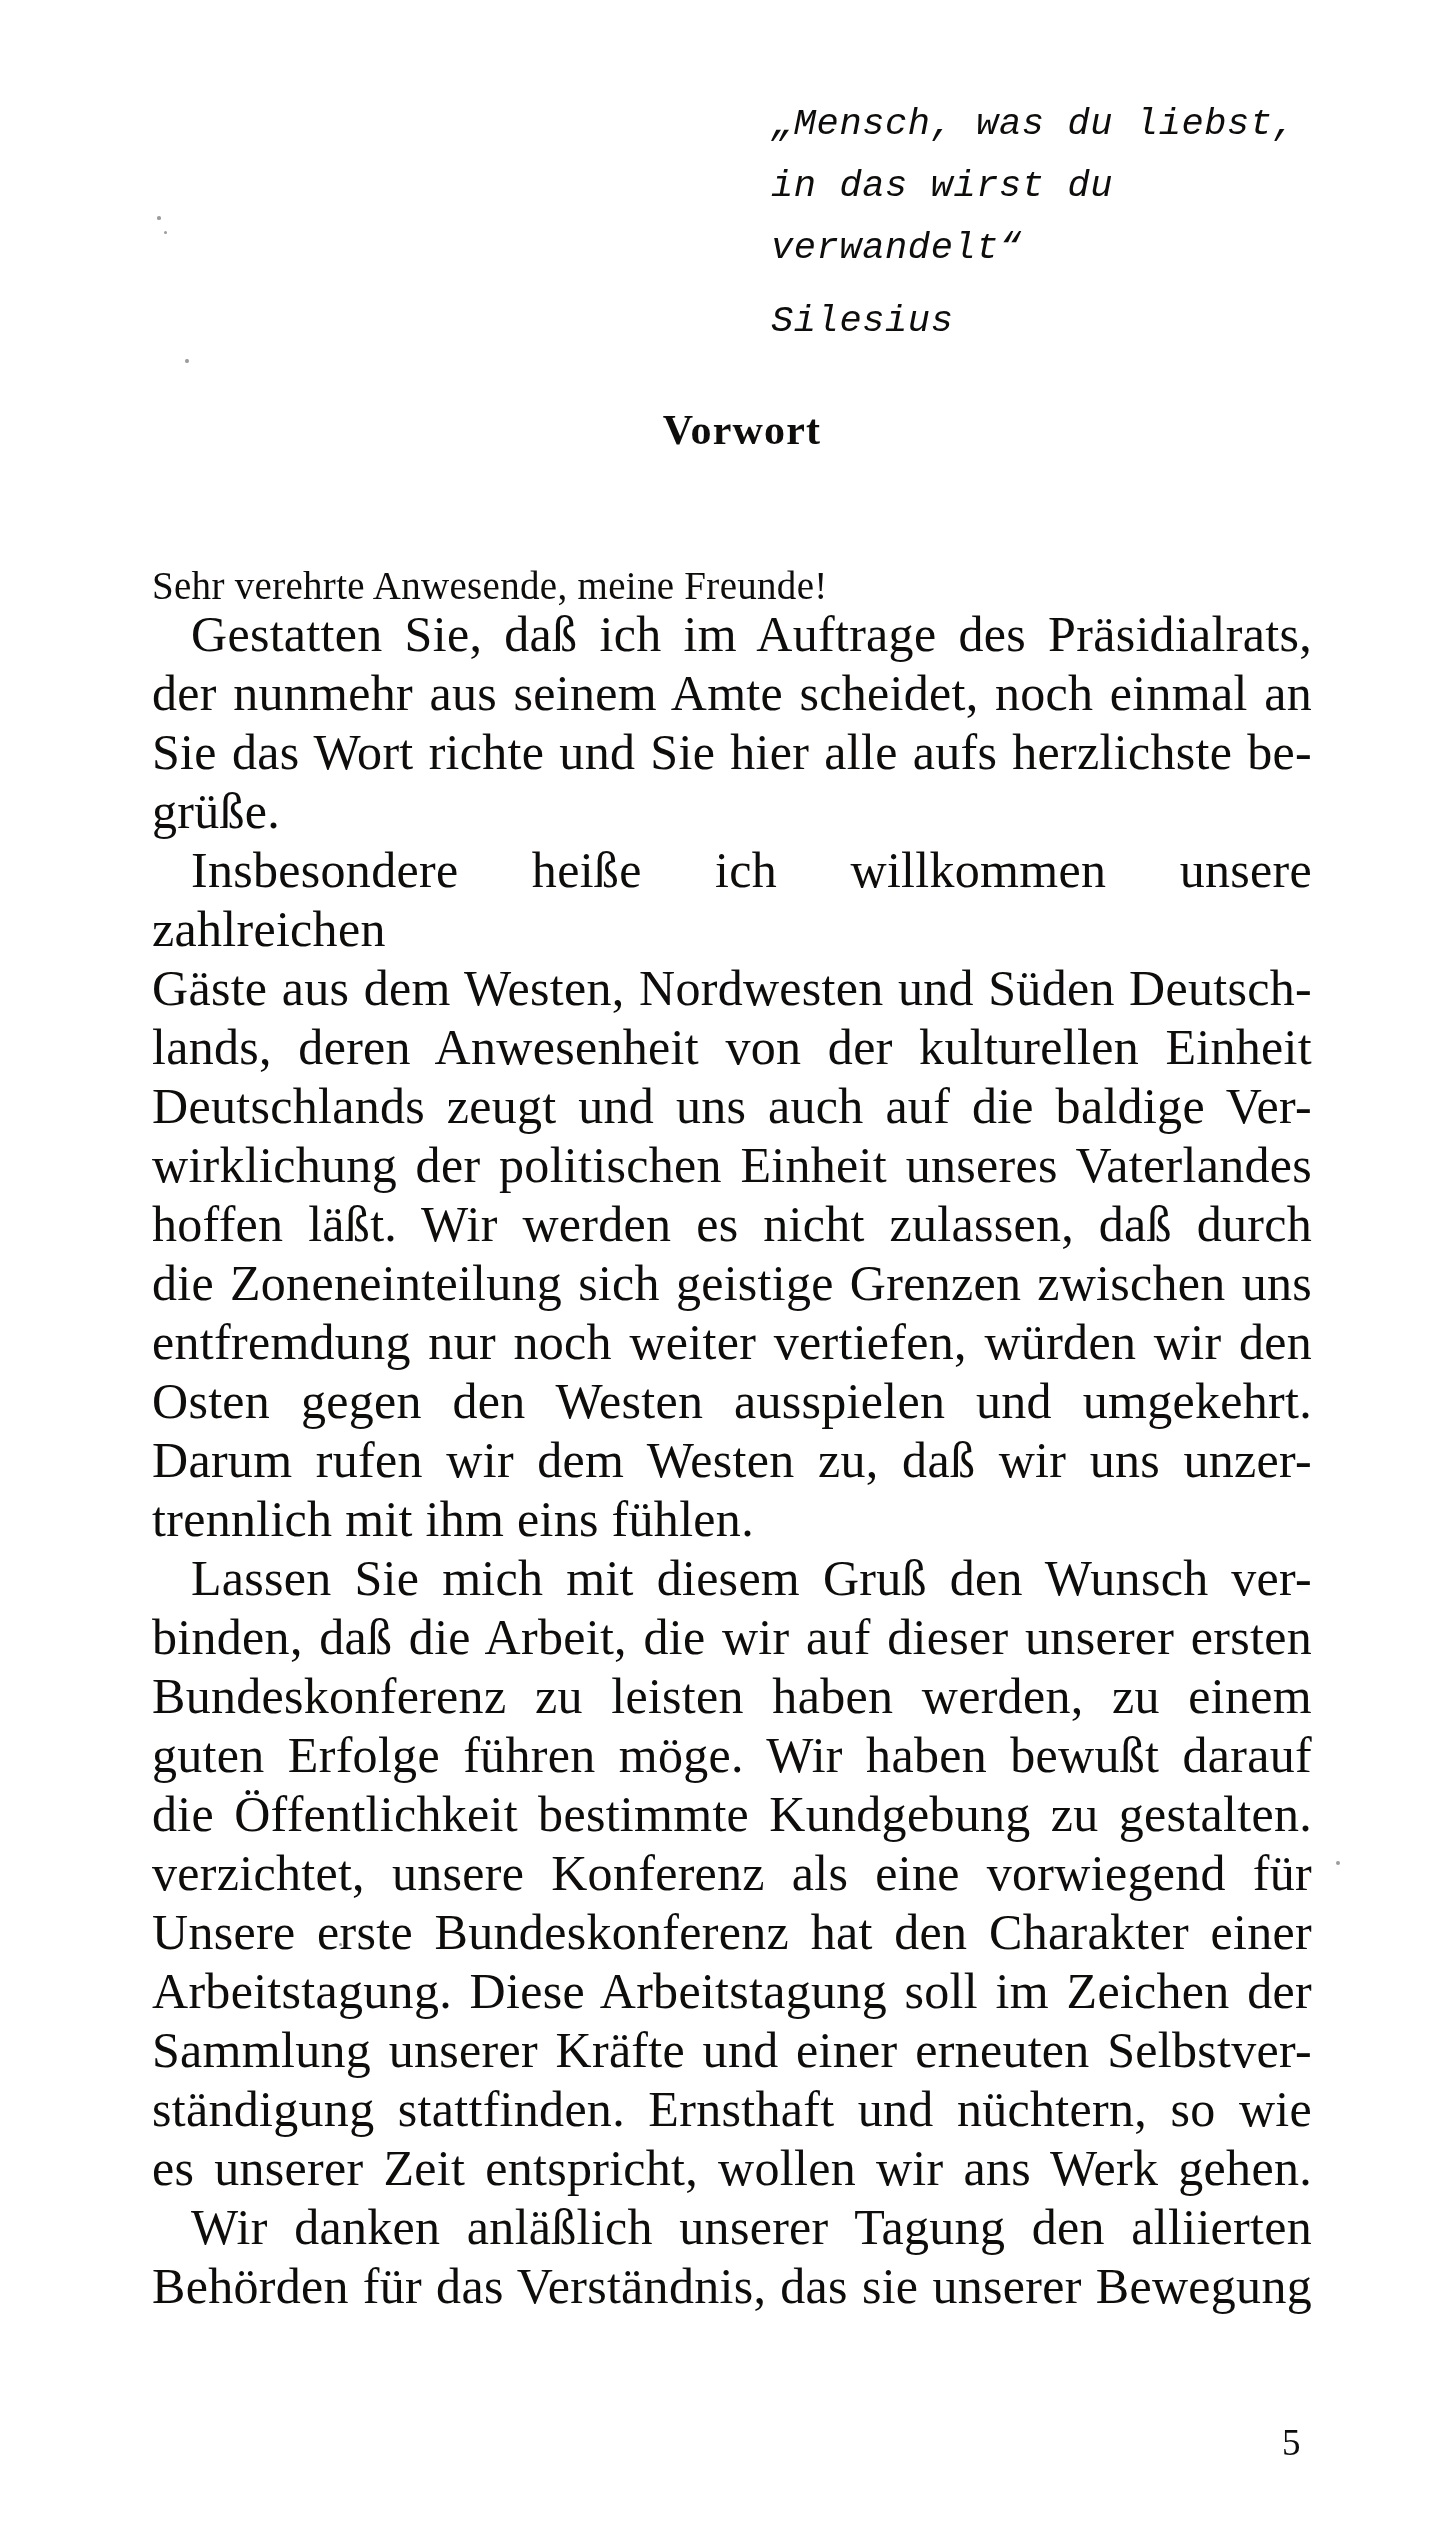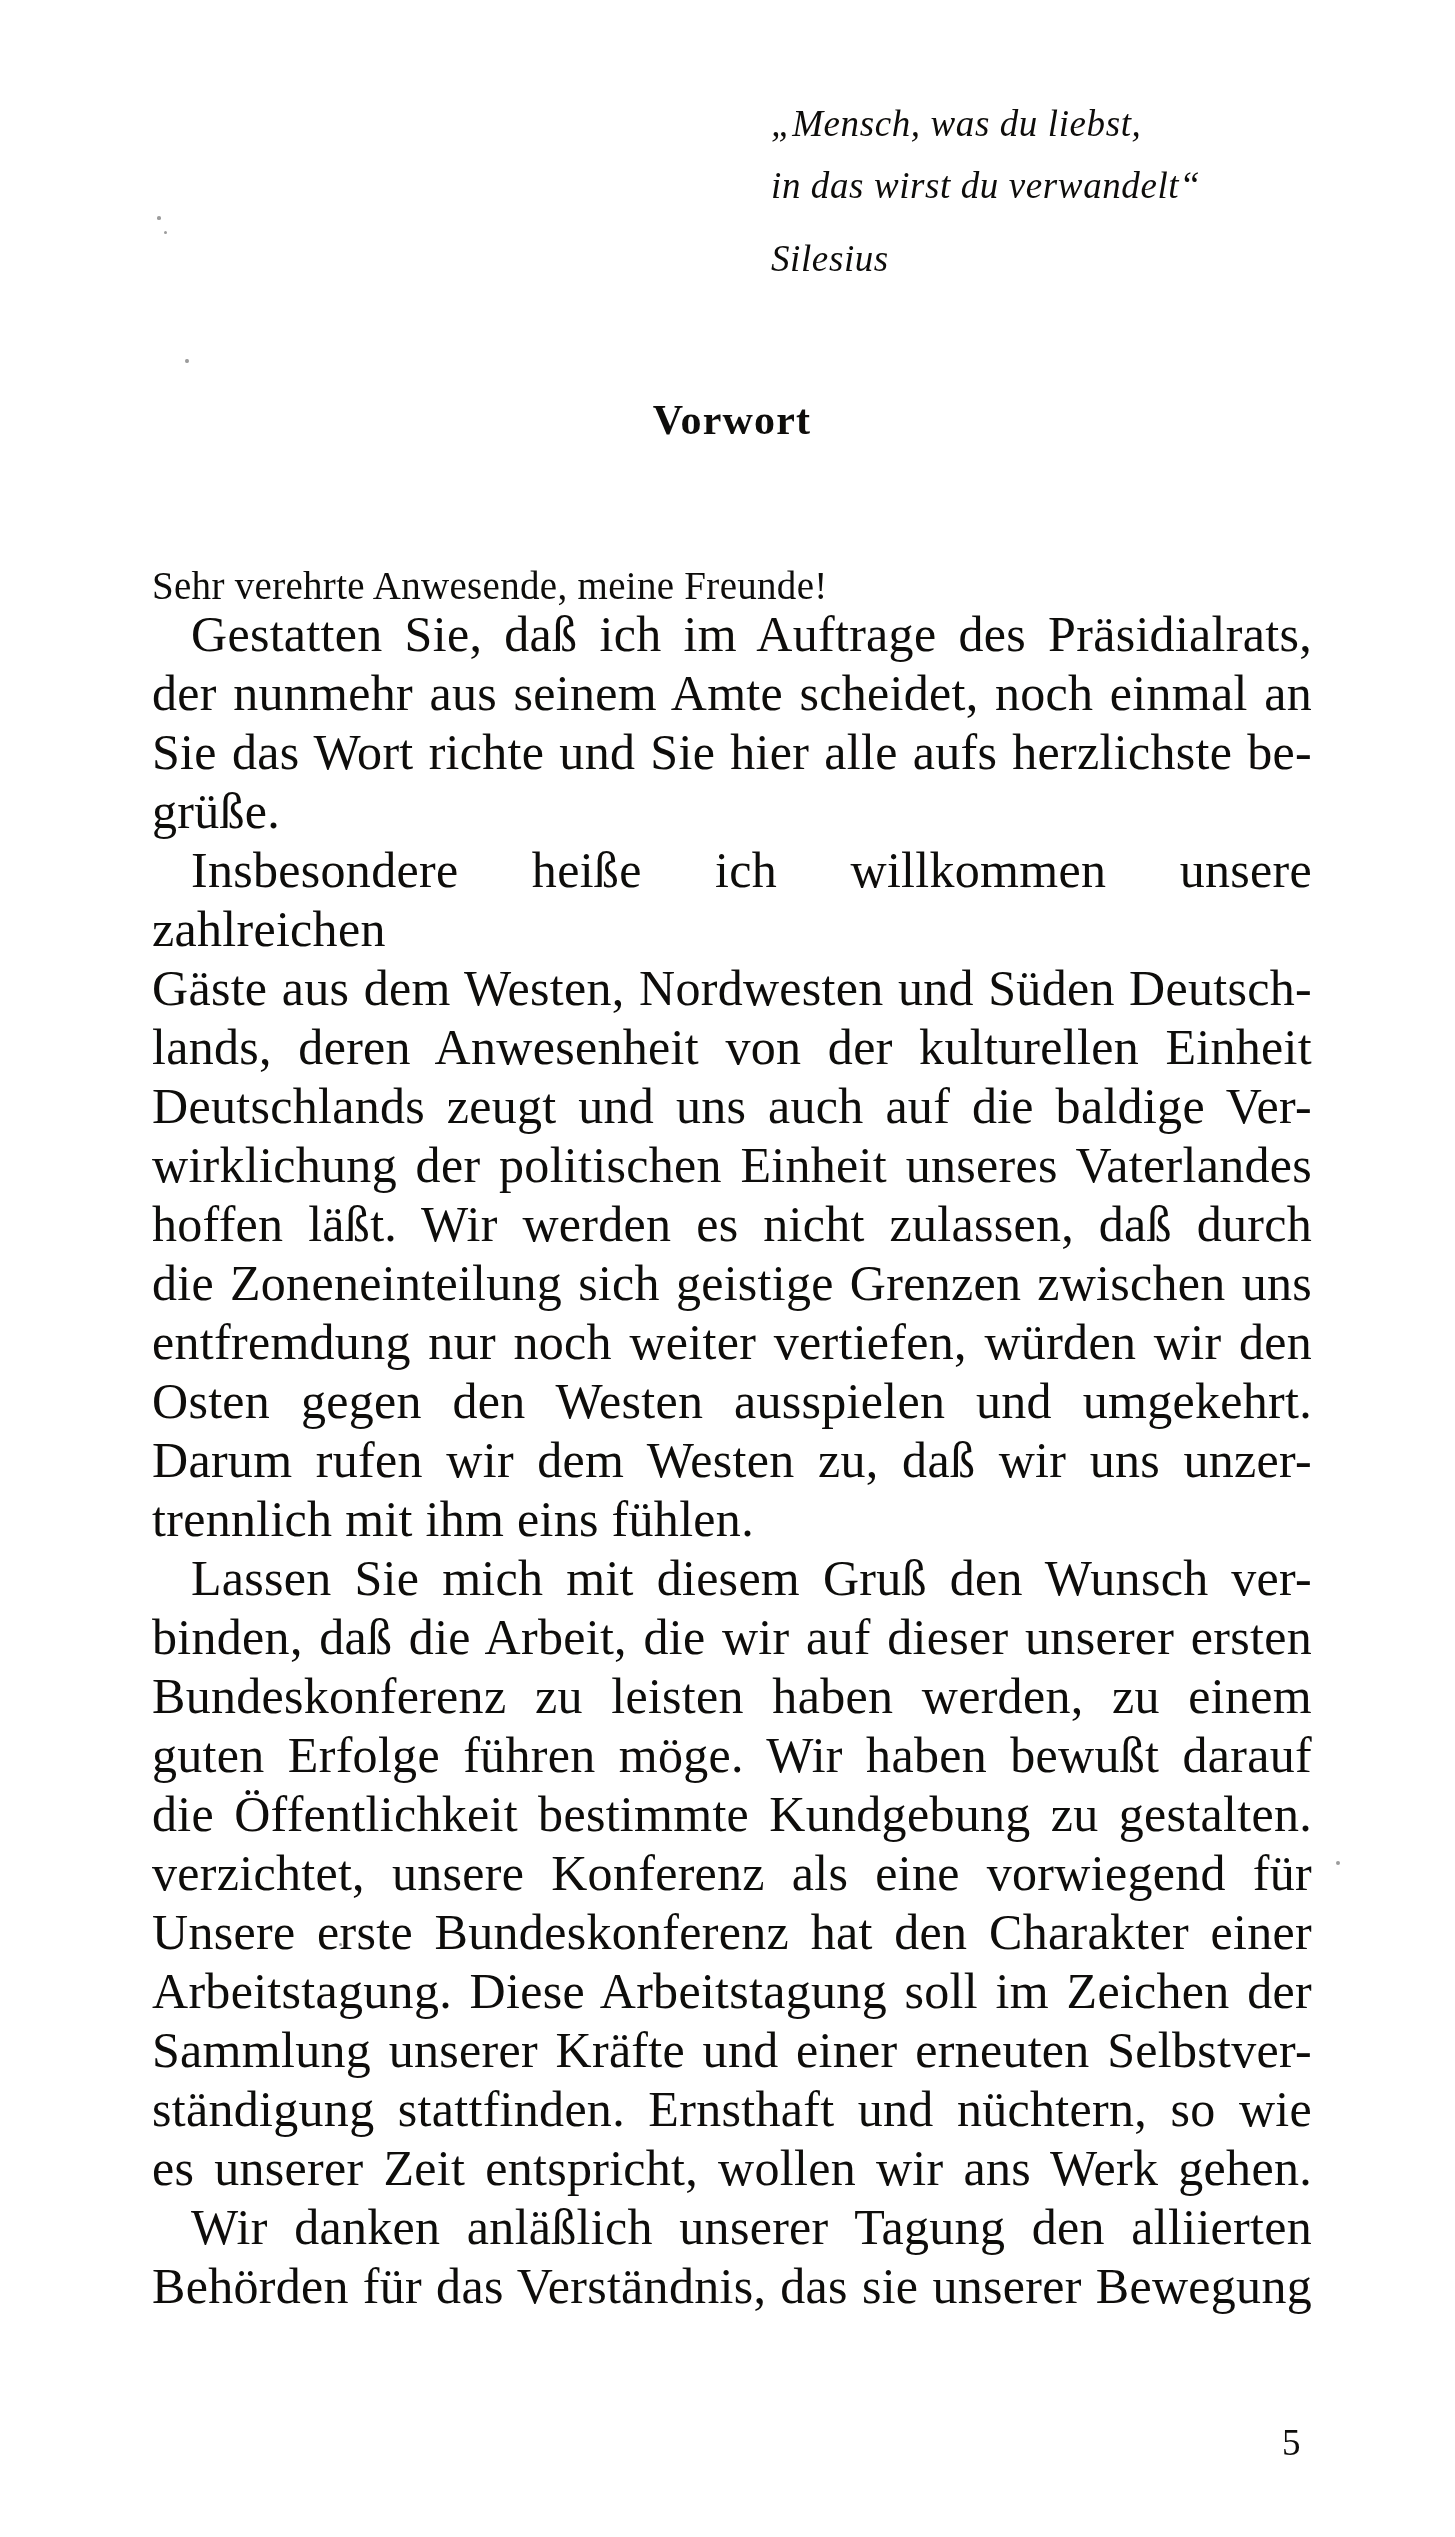--- a/index.html
+++ b/index.html
@@ -20,31 +20,32 @@
   
   .epigraph {
     position: absolute;
     left: 771px;
     top: 93px;
     width: 550px;
     font-style: italic;
     font-size: 37px;
     line-height: 62px;
     letter-spacing: 0.6px;
+    font-family: Liberation Mono, monospace;
   }
   .ep-attribution {
     margin-top: 11.2px;
   }
   
   .heading {
     position: absolute;
     left: 152px;
     top: 392px;
     width: 1160px;
-    margin: 0;
+    margin: 10px;
     text-align: center;
     font-size: 42px;
     font-weight: bold;
     letter-spacing: 1.2px;
     line-height: 56px;
   }
   
   .salutation {
     position: absolute;
     left: 152px;

